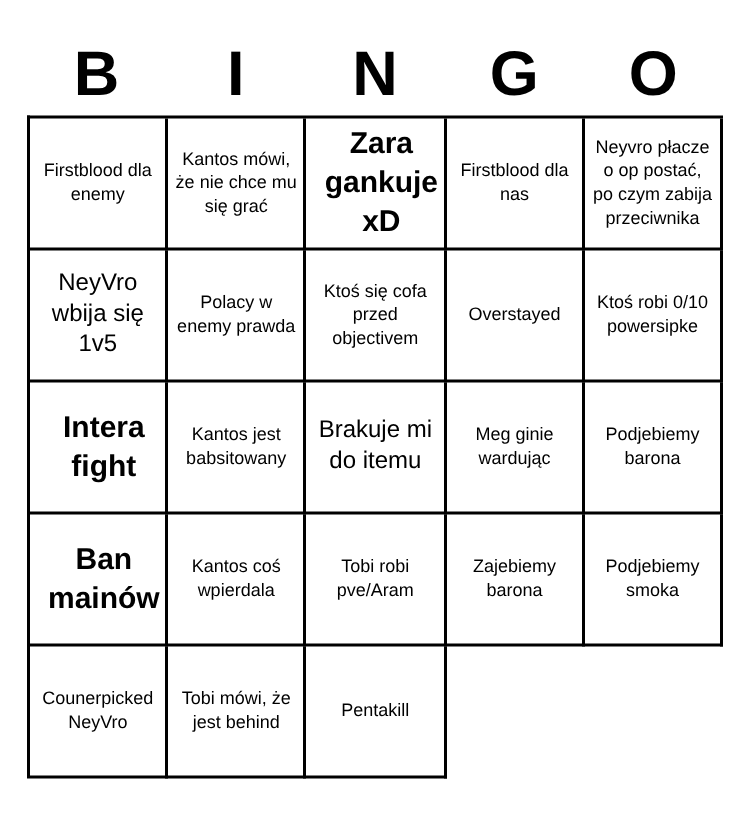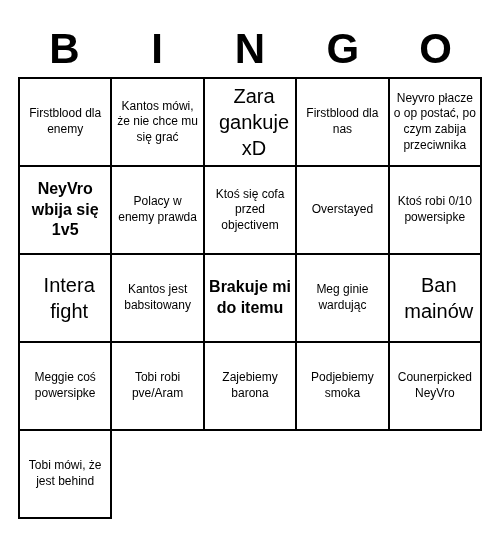--- a/index.html
+++ b/index.html
@@ -42,26 +42,26 @@
       align-items: center;
       justify-content: center;
       text-align: center;
       padding: 4px;
       font-size: 12px;
       line-height: 1.3;
       color: #000;
     }
     .bingo-cell.large-text {
       font-size: 20px;
-      font-weight: normal;
+      font-weight: bold;
       padding-left: 12px;
     }
     .bingo-cell.medium-text {
       font-size: 16px;
-      font-weight: bold;
+      font-weight: normal;
     }
   </style>
 </head>
 <body>
 
 <div class="bingo-card">
   <div class="bingo-title">
     <span>B</span>
     <span>I</span>
     <span>N</span>
@@ -76,21 +76,23 @@
       <div class="bingo-cell">Neyvro płacze o op postać, po czym zabija przeciwnika</div>
       <div class="bingo-cell medium-text">NeyVro wbija się 1v5</div>
       <div class="bingo-cell">Polacy w enemy prawda</div>
       <div class="bingo-cell">Ktoś się cofa przed objectivem</div>
       <div class="bingo-cell">Overstayed</div>
       <div class="bingo-cell">Ktoś robi 0/10 powersipke</div>
       <div class="bingo-cell large-text">Intera fight</div>
       <div class="bingo-cell">Kantos jest babsitowany</div>
       <div class="bingo-cell medium-text">Brakuje mi do itemu</div>
       <div class="bingo-cell">Meg ginie wardując</div>
+      <div class="bingo-cell">Podjebiemy barona</div>
       <div class="bingo-cell large-text">Ban mainów</div>
-      <div class="bingo-cell">Meggie coś powersipke</div>
+      <div class="bingo-cell">Kantos coś wpierdala</div>
       <div class="bingo-cell">Tobi robi pve/Aram</div>
       <div class="bingo-cell">Zajebiemy barona</div>
       <div class="bingo-cell">Podjebiemy smoka</div>
       <div class="bingo-cell">Counerpicked NeyVro</div>
       <div class="bingo-cell">Tobi mówi, że jest behind</div>
+      <div class="bingo-cell">Pentakill</div>
     </div>
 </div>
 
 </body></html>

